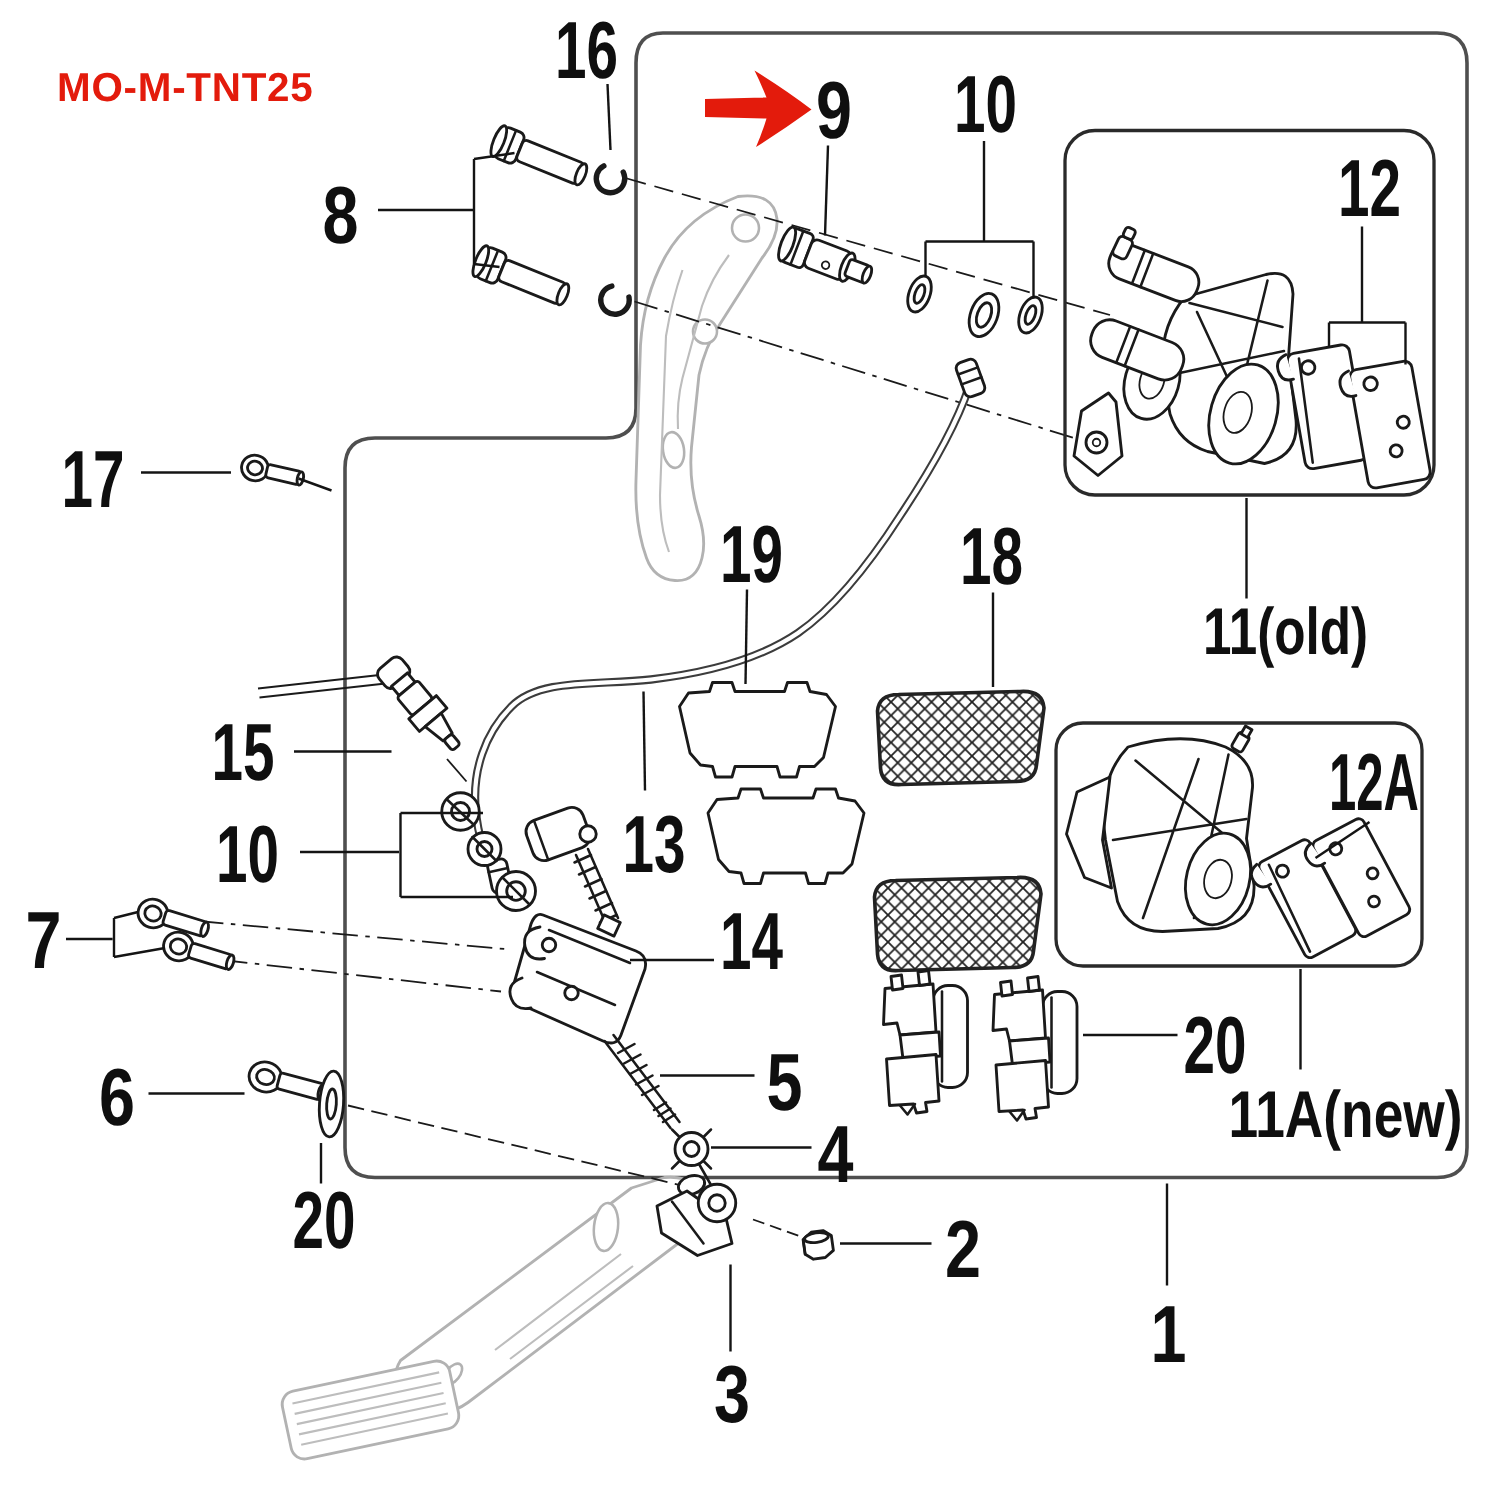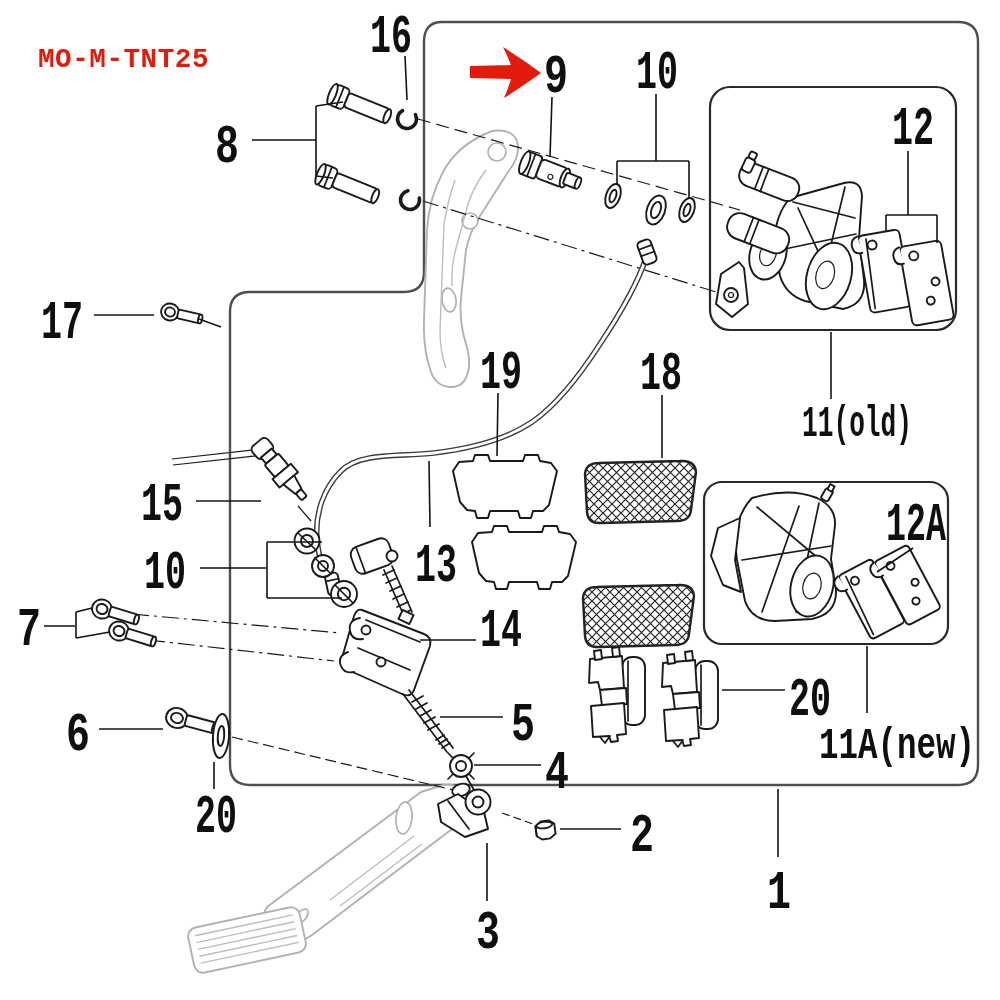--- a/index.html
+++ b/index.html
@@ -1,16 +1,16 @@
 <!DOCTYPE html>
 <html><head>
 <meta charset="utf-8">
 <style>
   html,body{margin:0;padding:0;background:#fff}
-  .stage{width:1000px;height:1000px;position:relative;background:#fff;font-family:Liberation Mono, monospace}
+  .stage{width:1000px;height:1000px;position:relative;background:#fff;font-family:Liberation Sans, sans-serif}
   svg{display:block}
   .k  {stroke:#1a1a1a;fill:none;stroke-width:1.7;stroke-linejoin:round;stroke-linecap:round}
   .kw {stroke:#1a1a1a;fill:#fff;stroke-width:1.9;stroke-linejoin:round;stroke-linecap:round}
   .kt {stroke:#1a1a1a;fill:none;stroke-width:1.2}
   .grey {stroke:#b2b2b2;fill:#fff;stroke-width:1.9;stroke-linejoin:round}
   .greyl{stroke:#bdbdbd;fill:none;stroke-width:1.4}
   .greyc{stroke:#b2b2b2;fill:#fff;stroke-width:1.7}
   .lead{stroke:#141414;stroke-width:1.6;fill:none}
   .box {stroke:#2a2a2a;stroke-width:2.2;fill:none}
   .frame{stroke:#4f4f4f;stroke-width:2.4;fill:none}

